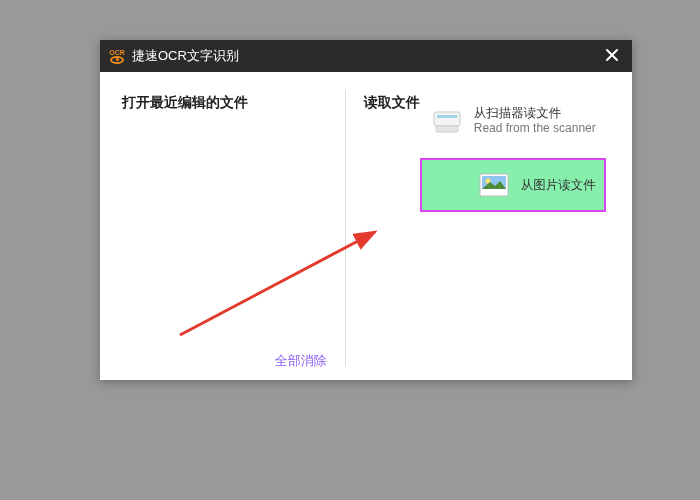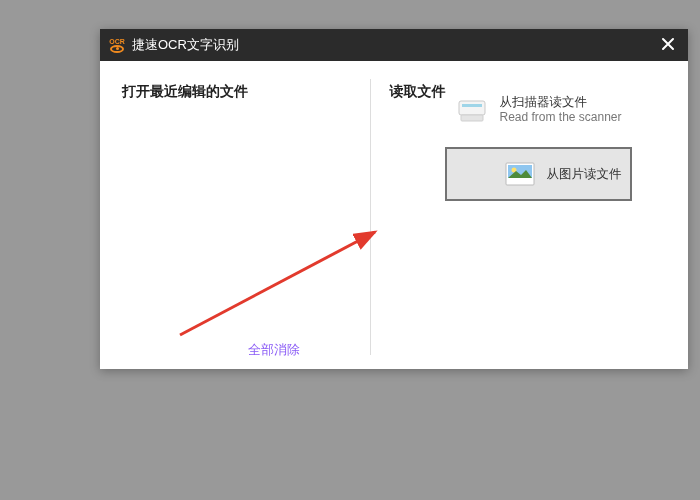--- a/index.html
+++ b/index.html
@@ -8,22 +8,22 @@
     height: 500px;
     background: #999;
     font-family: "Microsoft YaHei", Arial, sans-serif;
     font-size: 13px;
     position: relative;
     overflow: hidden;
   }
   .dialog {
     position: absolute;
     left: 100px;
-    top: 29px;
-    width: 588px;
+    top: 40px;
+    width: 532px;
     background: #fff;
     box-shadow: 0 2px 10px rgba(0,0,0,0.3);
   }
   .titlebar {
     height: 32px;
     background: #2b2b2b;
     color: #fff;
     display: flex;
     align-items: center;
     padding: 0 6px;
@@ -51,21 +51,21 @@
     cursor:pointer; font-size: 18px; line-height:1;
   }
   .body {
     display:flex;
     height: 308px;
     position: relative;
   }
   .pane-left {
     width: 46%;
     padding: 22px 18px 10px 22px;
-    display:flex; flex-direction:row;
+    display:flex; flex-direction:column;
   }
   .pane-right {
     flex:1;
     padding: 22px 14px 10px 18px;
     display:flex; flex-direction:row;
   }
   .divider {
     width:1px; background:#ddd;
     margin: 18px 0 14px 0;
   }
@@ -76,22 +76,22 @@
   .options { display:flex; flex-direction:column; gap:10px; }
   .option {
     display:flex; align-items:center;
     height: 54px;
     padding: 4px 8px;
     cursor:pointer;
     border: 2px solid transparent;
     justify-content: flex-end;
   }
   .option.highlight {
-    border: 2px solid #737373;
-    background: #e5e5e5;
+    border: 2px solid #d946ef;
+    background: #86efac;
   }
   .option .icon {
     width: 34px; height: 34px;
     margin-right: 10px;
     flex-shrink:0;
   }
   .option .labels { display:flex; flex-direction:column; line-height:1.3; }
   .opt-cn { font-size: 12.5px; color:#333; }
   .opt-en { font-size: 12px; color:#777; }
   .footer-row {

